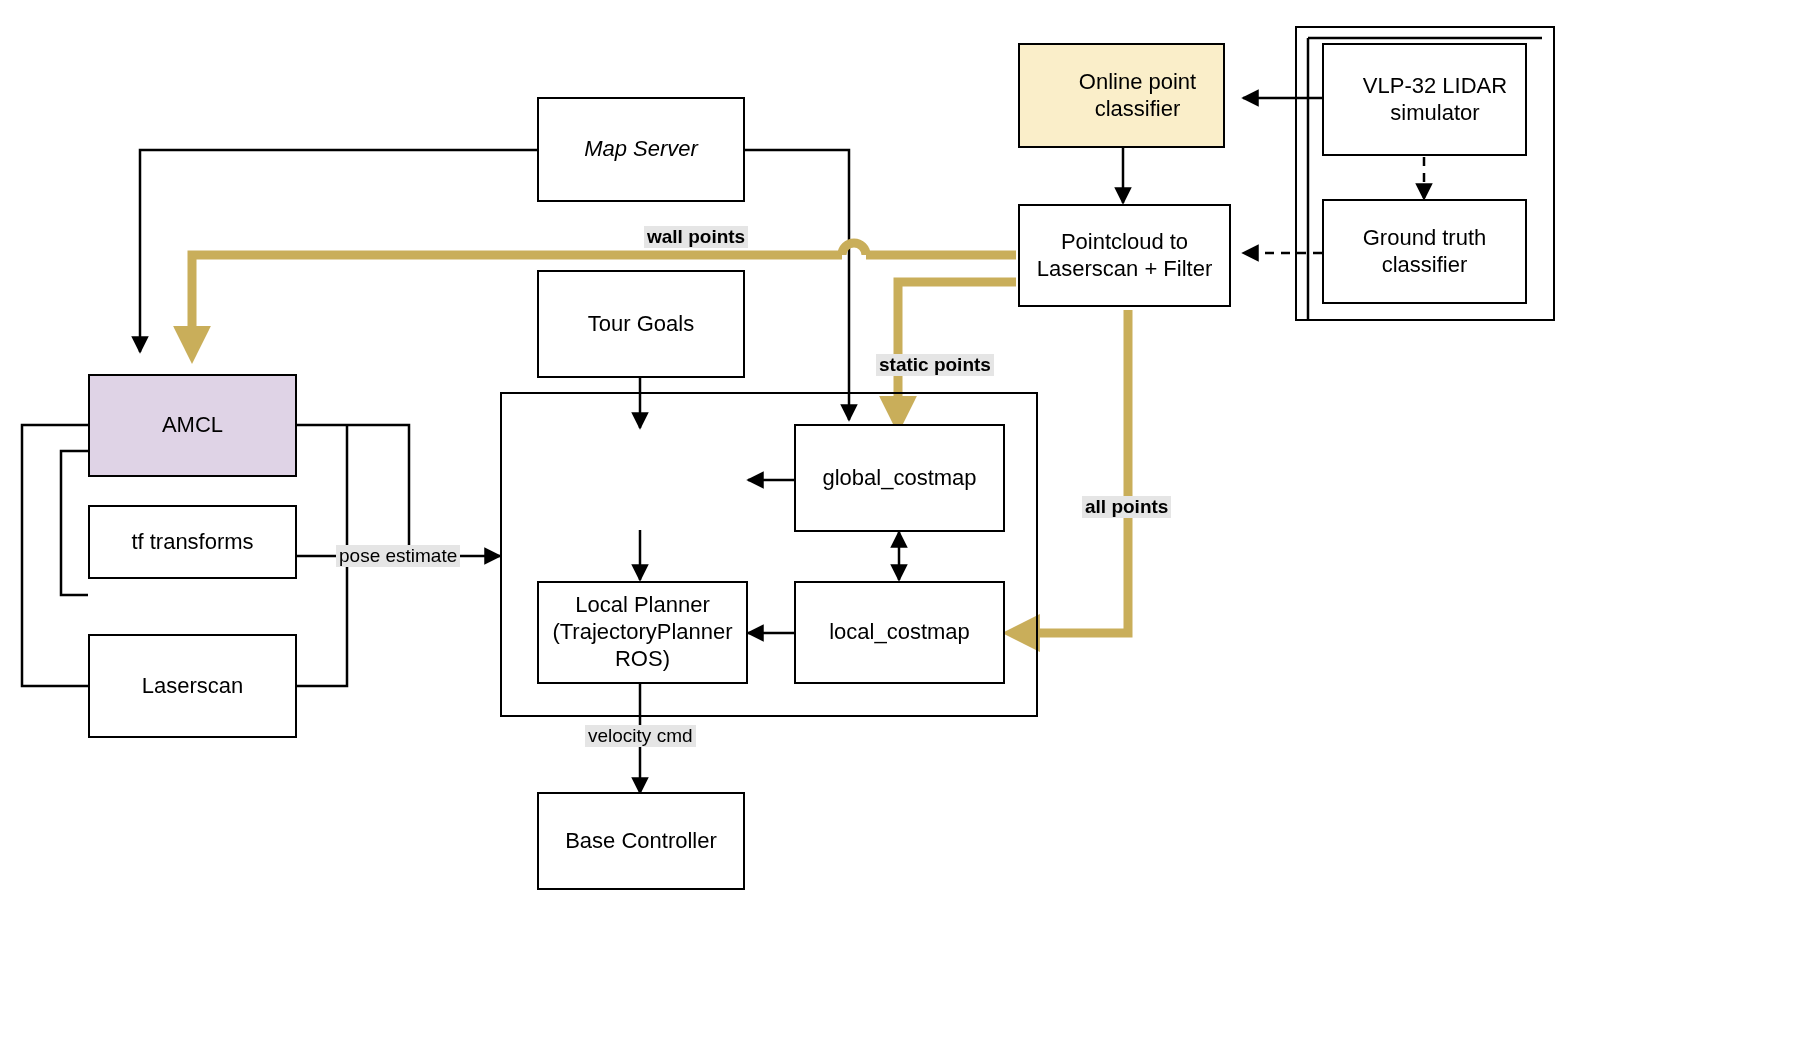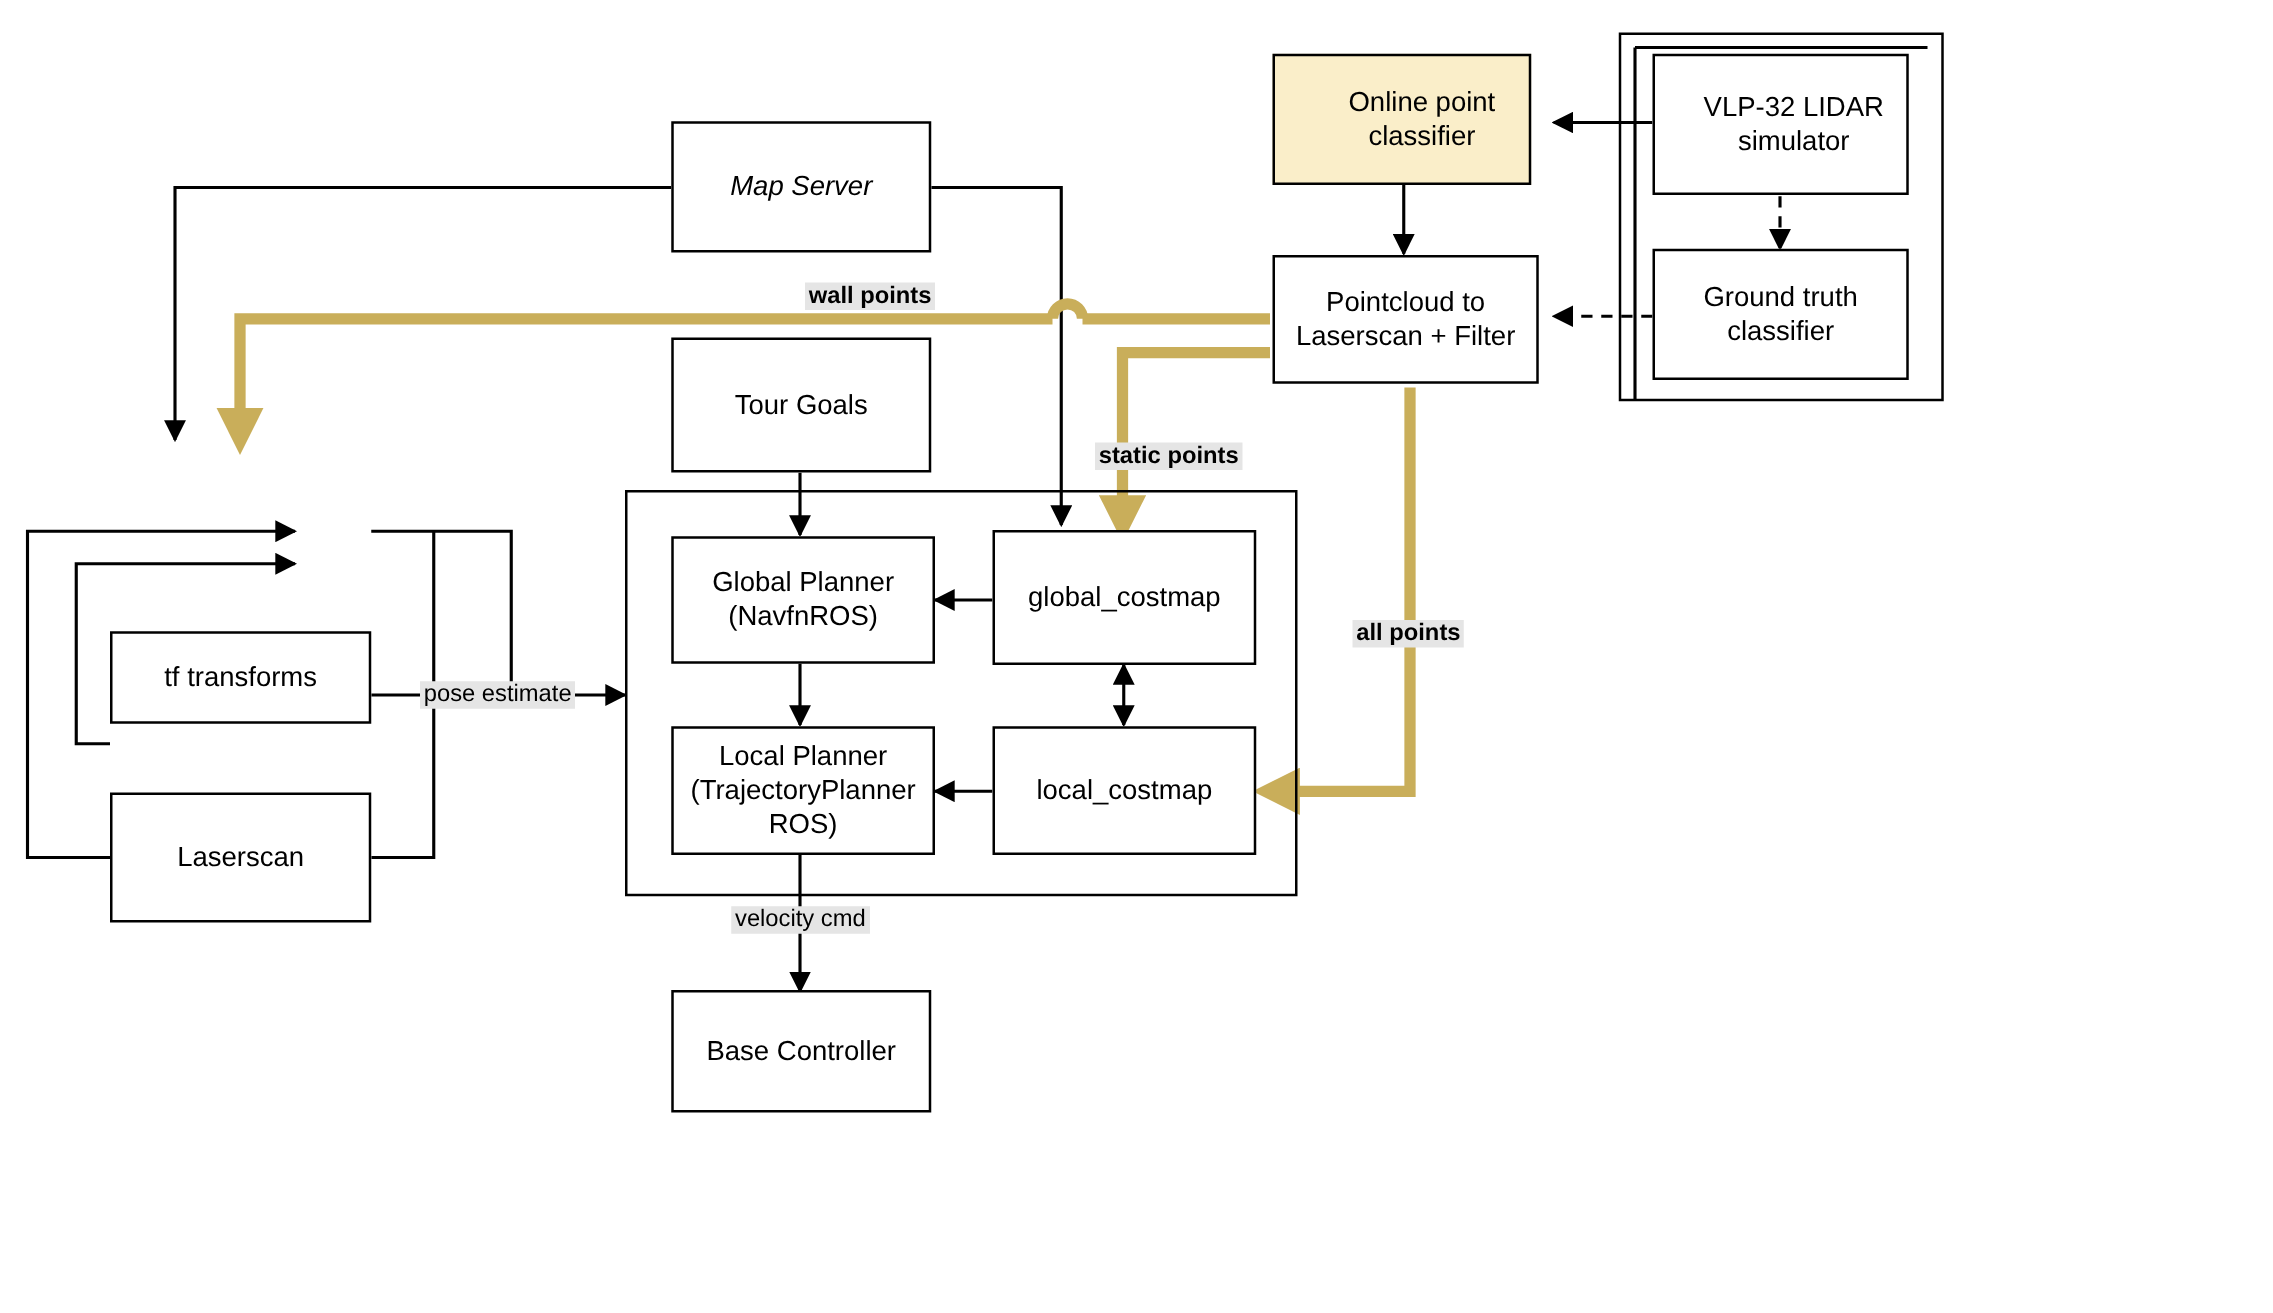--- a/index.html
+++ b/index.html
@@ -165,33 +165,32 @@
 
   <div class="node" style="left:1322px; top:199px; width:205px; height:105px;">
     <span style="white-space:pre-line">Ground truth
 classifier</span>
   </div>
 
   <div class="node" style="left:537px; top:270px; width:208px; height:108px;">
     <span>Tour Goals</span>
   </div>
 
+  <div class="node amcl" style="left:88px; top:374px; width:209px; height:103px;">
+    <span>AMCL</span>
+  </div>
 
   <div class="node" style="left:88px; top:505px; width:209px; height:74px;">
     <span>tf transforms</span>
   </div>
 
   <div class="node" style="left:88px; top:634px; width:209px; height:104px;">
     <span>Laserscan</span>
   </div>
 
-  <div class="node" style="left:537px; top:429px; width:211px; height:102px;">
-    <span style="white-space:pre-line">Global Planner
-(NavfnROS)</span>
-  </div>
 
   <div class="node" style="left:794px; top:424px; width:211px; height:108px;">
     <span>global_costmap</span>
   </div>
 
   <div class="node" style="left:537px; top:581px; width:211px; height:103px;">
     <span style="white-space:pre-line">Local Planner
 (TrajectoryPlanner
 ROS)</span>
   </div>

